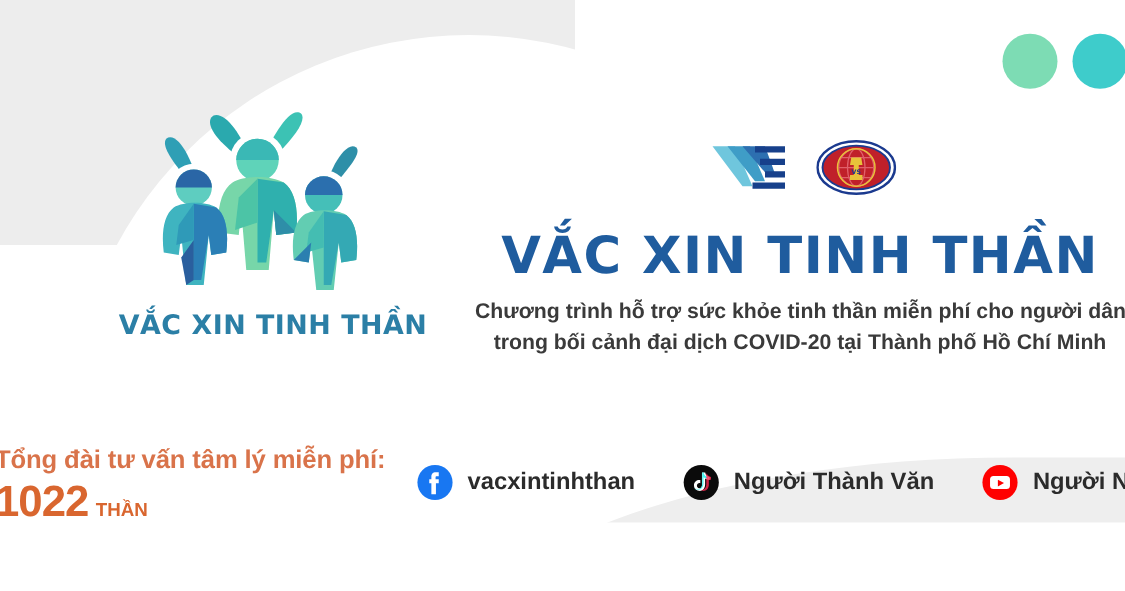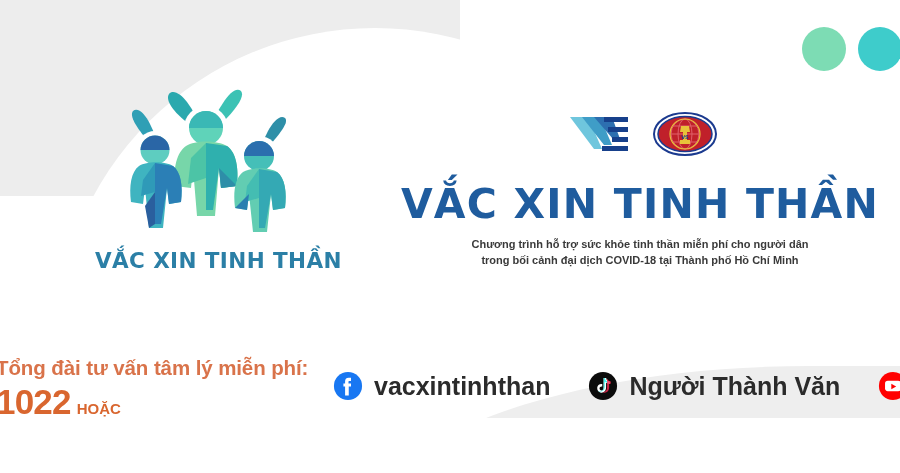--- a/index.html
+++ b/index.html
@@ -133,21 +133,21 @@
     font-size: 41px;
     font-weight: 700;
     letter-spacing: 1.2px;
     color: #1f5c9e;
     line-height: 1.05;
     white-space: nowrap;
   }
   .subhead {
     margin-top: 11px;
     font-family: "Liberation Sans", sans-serif;
-    font-size: 11px;
+    font-size: 17px;
     font-weight: 700;
     color: #3a3a3a;
     line-height: 1.45;
     white-space: nowrap;
   }
 
   
   .hotline {
     position: absolute;
     left: -4px;
@@ -189,21 +189,21 @@
     align-items: center;
     gap: 38px;
     white-space: nowrap;
   }
   .social-item {
     display: flex;
     align-items: center;
     gap: 11px;
   }
   .social-label {
-    font-size: 25px;
+    font-size: 19px;
     font-weight: 700;
     color: #2b2b2b;
     white-space: nowrap;
   }
   .social-icon {
     width: 30px;
     height: 30px;
     flex: 0 0 auto;
     display: block;
   }
@@ -290,29 +290,29 @@
         <rect x="27" y="28" width="10" height="4" fill="#e8c23a"></rect>
         <text x="32" y="27" font-size="5" font-family="DejaVu Sans, sans-serif" fill="#1b3a8f" text-anchor="middle" font-weight="bold">VS</text>
       </svg>
     </span>
   </div>
 
   <div class="headline-block">
     <div class="headline">VẮC XIN TINH THẦN</div>
     <div class="subhead">
       <div>Chương trình hỗ trợ sức khỏe tinh thần miễn phí cho người dân</div>
-      <div>trong bối cảnh đại dịch COVID-18 tại Thành phố Hồ Chí Minh</div>
+      <div>trong bối cảnh đại dịch COVID-20 tại Thành phố Hồ Chí Minh</div>
     </div>
   </div>
 
   <div class="hotline">
     <div class="hotline-label">Tổng đài tư vấn tâm lý miễn phí:</div>
     <div class="hotline-numbers">
       <span class="hotline-num">1022</span>
-      <span class="hotline-sep">HOẶC</span>
+      <span class="hotline-sep">THẦN</span>
     </div>
   </div>
 
   <div class="social-row">
 
     <div class="social-item">
       <span>
         <svg class="social-icon" viewBox="0 0 32 32" xmlns="http://www.w3.org/2000/svg">
           <circle cx="16" cy="16" r="15" fill="#1877f2"></circle>
           <path d="M19.2 16.6h-2.4V26h-3.9v-9.4h-1.8v-3.3h1.8v-2.1c0-2.4 1-3.9 3.9-3.9h2.4v3.3h-1.5c-1.1 0-1.2.4-1.2 1.2v1.5h2.7z" fill="#ffffff"></path>

